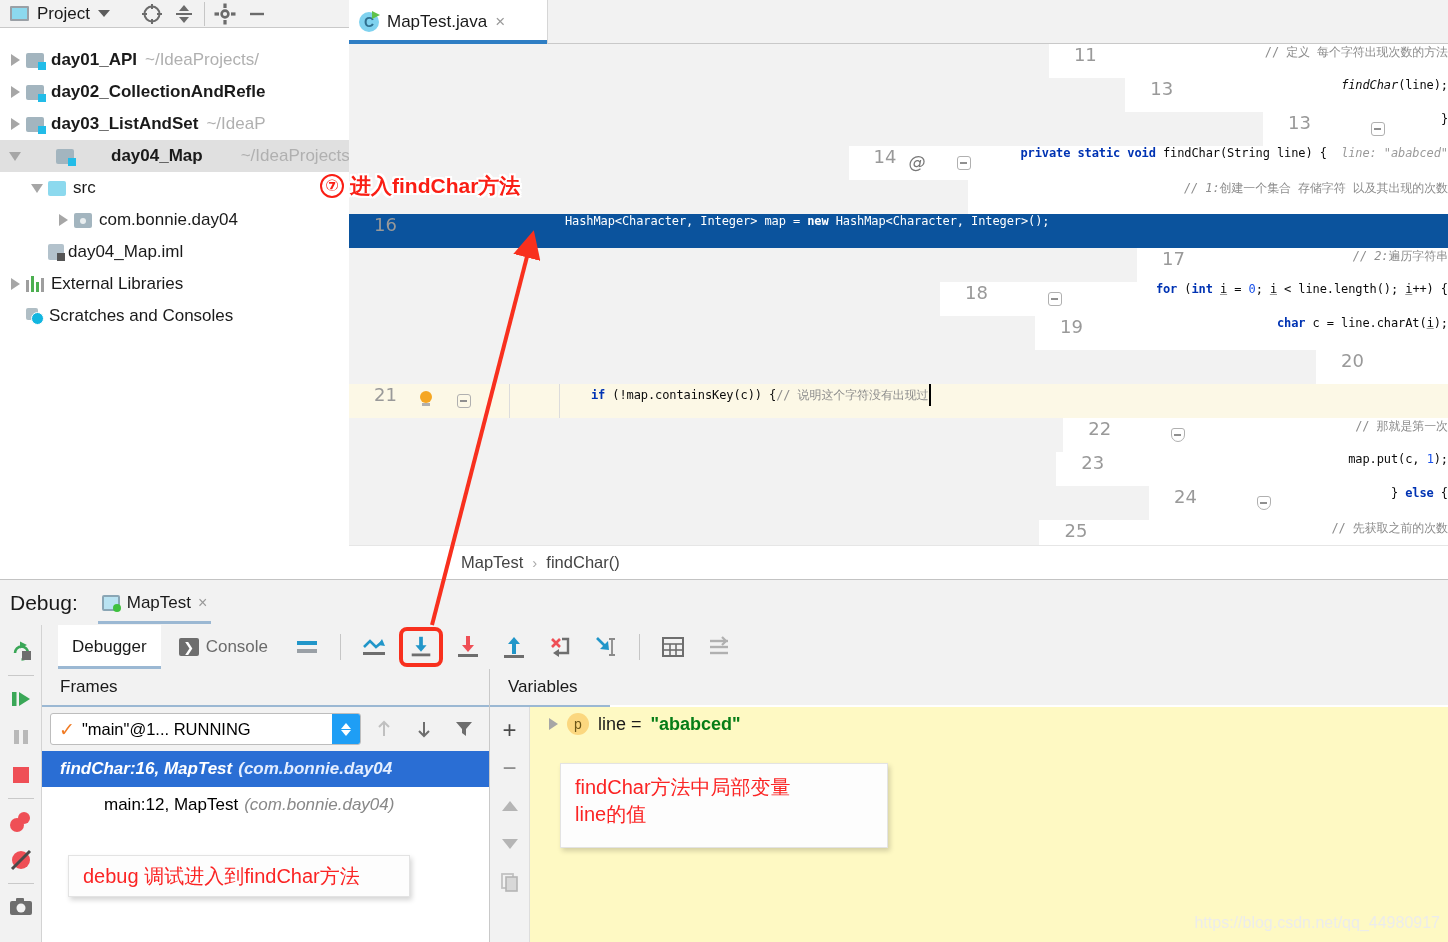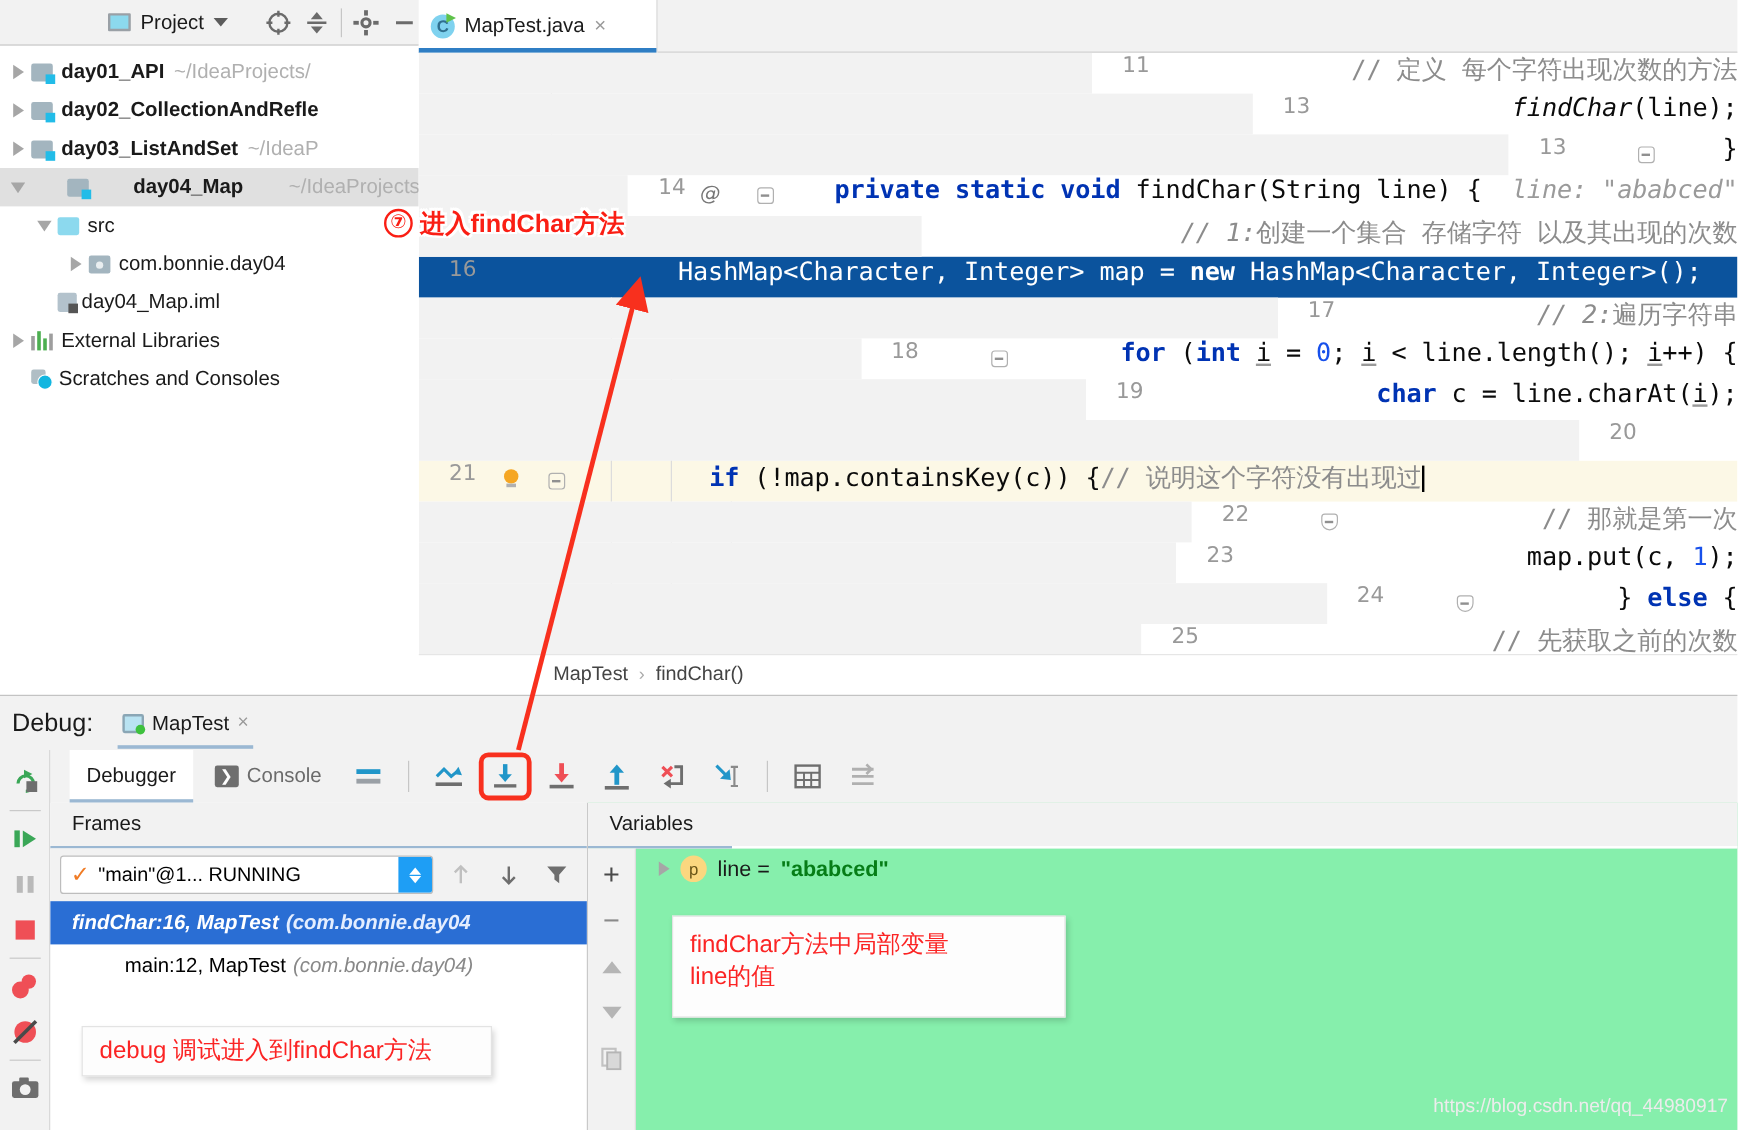--- a/index.html
+++ b/index.html
@@ -6,23 +6,23 @@
   html, body {
     width: 1448px; height: 942px;
     background: #ffffff;
     font-family: "Liberation Sans", "DejaVu Sans", sans-serif;
     overflow: hidden;
   }
   #app { position: relative; width: 1448px; height: 942px; }
 
   
   #project-toolbar {
-    position: absolute; left: 0; top: 0; width: 349px; height: 38px;
+    position: absolute; left: 0; top: 0; width: 349px; height: 28px;
     background: #f2f2f2; border-bottom: 1px solid #c9c9c9;
-    display: flex; align-items: center; padding-left: 10px; gap: 8px; justify-content: flex-end;
+    display: flex; align-items: center; padding-left: 10px; gap: 8px;
   }
   .proj-label { font-size: 17px; color: #1a1a1a; }
   .proj-icon {
     width: 19px; height: 15px; background: #8cd9ee;
     border: 2px solid #9aa0a6; border-radius: 1px;
   }
   .tri-down {
     width: 0; height: 0; border-left: 6px solid transparent;
     border-right: 6px solid transparent; border-top: 7px solid #5c5c5c;
   }
@@ -140,21 +140,21 @@
     width: 58px; flex: 0 0 58px; text-align: right; padding-right: 10px;
     font-size: 18px; color: #999; font-family: "DejaVu Sans", sans-serif;
   }
   .gutter-mid {
     width: 38px; flex: 0 0 38px; position: relative; height: 34px;
   }
   .gutter-fold {
     width: 36px; flex: 0 0 36px; position: relative; height: 34px;
   }
   .code-txt {
-    font-size: 21px; color: #0b0b0b; letter-spacing: -0.1px;
+    font-size: 12px; color: #0b0b0b; letter-spacing: -0.1px;
     padding-left: 4px;
   }
   .gline { position: absolute; left: 0; top: 0; width: 100%; height: 34px;
     background: #f2f2f2; z-index: 0; }
   .code-line > * { position: relative; z-index: 2; }
   .kw { color: #0033b3; font-weight: bold; }
   .num { color: #1750eb; }
   .cmt { color: #8c8c8c; font-style: italic; }
   .cmt-cn { color: #8c8c8c; font-style: normal; }
   .hint { color: #9a9a9a; font-style: italic; }
@@ -307,21 +307,21 @@
     height: 36px; display: flex; align-items: center; padding-left: 18px;
     font-size: 17px; font-style: italic; white-space: nowrap;
   }
   .frame-row.sel { background: #2a6ed4; color: #fff; font-weight: bold; }
   .fr-main { font-style: normal; margin-left: 44px; }
   .fr-pkg { color: #888; margin-left: 6px; }
   .frame-row.sel .fr-pkg { color: #e4eeff; }
 
   #vars-pane {
     position: absolute; left: 490px; top: 44px; width: 958px; height: 273px;
-    background: #86efac;
+    background: #fef9c3;
   }
   #vars-head {
     height: 38px; background: #f2f2f2; display: flex; align-items: center;
     padding-left: 18px; font-size: 17px; color: #1a1a1a;
     border-bottom: 2px solid #fff;
   }
   #vars-head::after {
     content: ""; position: absolute; left: 0; top: 36px; width: 120px;
     height: 2px; background: #9bb8d3;
   }

